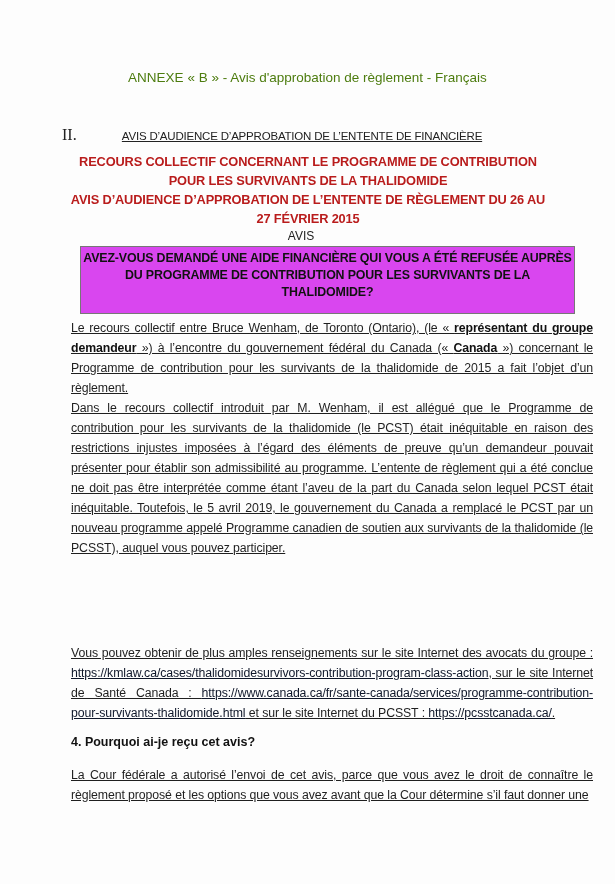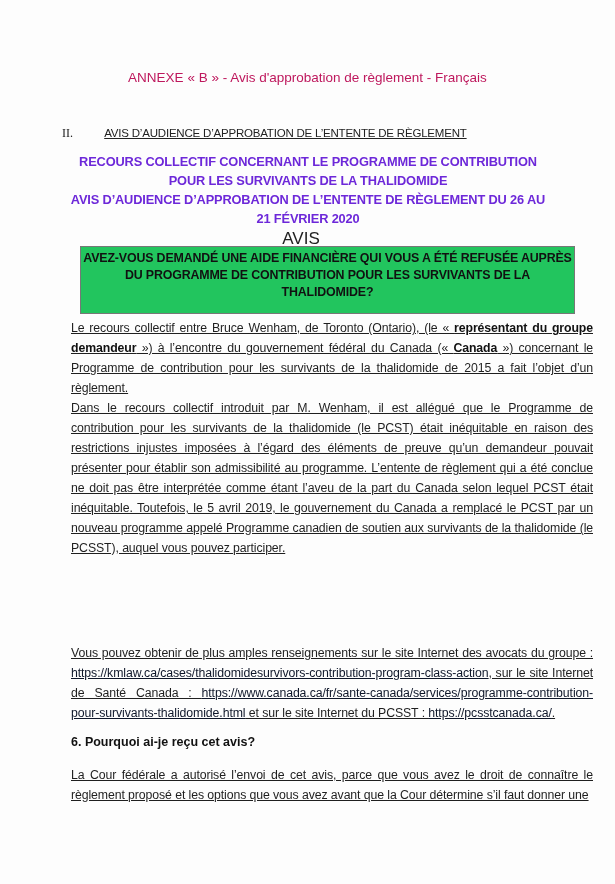--- a/index.html
+++ b/index.html
@@ -4,40 +4,40 @@
 <style>
   html, body { margin: 0; padding: 0; background: #ffffff; }
   body {
     width: 615px; height: 884px; position: relative; overflow: hidden;
     font-family: "Liberation Sans", "DejaVu Sans", sans-serif;
     color: #1a1a1a;
   }
   .page { position: absolute; left: 0; top: 0; width: 615px; height: 884px; background: #fdfdfd; }
   .annex {
     position: absolute; top: 70px; left: 0; width: 615px; text-align: center;
-    font-size: 13.5px; color: #be185d;
+    font-size: 13.5px; color: #4d7c0f;
   }
   .section {
     position: absolute; top: 126px; left: 62px; font-size: 11.5px; color: #222;
     font-family: "Liberation Sans", sans-serif;
   }
-  .section .num { font-family: "Liberation Serif", serif; font-size: 12px; margin-right: 28px; }
+  .section .num { font-family: "Liberation Serif", serif; font-size: 16px; margin-right: 42px; }
   .section .title { text-decoration: underline; letter-spacing: -0.2px; }
   .heads {
     position: absolute; top: 152px; left: 66px; width: 484px; text-align: center;
-    font-size: 12.8px; font-weight: bold; line-height: 19px; color: #6d28d9;
+    font-size: 12.8px; font-weight: bold; line-height: 19px; color: #b91c1c;
     letter-spacing: -0.15px;
   }
   .avis {
     position: absolute; top: 229px; left: 0; width: 602px; text-align: center;
-    font-size: 17px; color: #222;
+    font-size: 12px; color: #222;
   }
   .box {
     position: absolute; top: 246px; left: 80px; width: 495px; height: 68px;
-    border: 1px solid #777; background: #22c55e;
+    border: 1px solid #777; background: #d946ef;
     text-align: center; box-sizing: border-box; padding-top: 3px;
   }
   .box .q { font-weight: bold; font-size: 12.4px; line-height: 17px; color: #111; letter-spacing: -0.15px; }
   .box .s { font-size: 12px; line-height: 16px; color: #222; letter-spacing: -0.1px; }
   .body {
     position: absolute; left: 71px; width: 522px;
     font-size: 12.3px; line-height: 20px; color: #1f1f1f; text-align: justify;
     letter-spacing: -0.1px;
     text-decoration: underline;
   }
@@ -47,43 +47,43 @@
 </style>
 </head>
 <body>
 
 <div class="page">
 
   <div class="annex">ANNEXE « B » - Avis d'approbation de règlement - Français</div>
 
   <div class="section">
     <span class="num">II.</span>
-    <span class="title">AVIS D’AUDIENCE D’APPROBATION DE L’ENTENTE DE RÈGLEMENT</span>
+    <span class="title">AVIS D’AUDIENCE D’APPROBATION DE L’ENTENTE DE FINANCIÈRE</span>
   </div>
 
   <div class="heads">
     <div>RECOURS COLLECTIF CONCERNANT LE PROGRAMME DE CONTRIBUTION POUR LES SURVIVANTS DE LA THALIDOMIDE</div>
-    <div>AVIS D’AUDIENCE D’APPROBATION DE L’ENTENTE DE RÈGLEMENT DU 26 AU 21 FÉVRIER 2020</div>
+    <div>AVIS D’AUDIENCE D’APPROBATION DE L’ENTENTE DE RÈGLEMENT DU 26 AU 27 FÉVRIER 2015</div>
   </div>
 
   <div class="avis">AVIS</div>
 
   <div class="box">
     <div class="q">AVEZ-VOUS DEMANDÉ UNE AIDE FINANCIÈRE QUI VOUS A ÉTÉ REFUSÉE AUPRÈS DU PROGRAMME DE CONTRIBUTION POUR LES SURVIVANTS DE LA THALIDOMIDE?</div>
   </div>
 
   <div class="body" style="top:318px;">
     <span>Le recours collectif entre Bruce Wenham, de Toronto (Ontario), (le « </span><b>représentant du groupe demandeur</b><span> ») à l’encontre du gouvernement fédéral du Canada (« </span><b>Canada</b><span> ») concernant le Programme de contribution pour les survivants de la thalidomide de 2015 a fait l’objet d’un règlement.</span>
   </div>
 
   <div class="body" style="top:398px;">Dans le recours collectif introduit par M. Wenham, il est allégué que le Programme de contribution pour les survivants de la thalidomide (le PCST) était inéquitable en raison des restrictions injustes imposées à l’égard des éléments de preuve qu’un demandeur pouvait présenter pour établir son admissibilité au programme. L’entente de règlement qui a été conclue ne doit pas être interprétée comme étant l’aveu de la part du Canada selon lequel PCST était inéquitable. Toutefois, le 5 avril 2019, le gouvernement du Canada a remplacé le PCST par un nouveau programme appelé Programme canadien de soutien aux survivants de la thalidomide (le PCSST), auquel vous pouvez participer.</div>
 
 
 
   <div class="body" style="top:643px;">
     <span>Vous pouvez obtenir de plus amples renseignements sur le site Internet des avocats du groupe : </span><span class="link">https://kmlaw.ca/cases/thalidomidesurvivors-contribution-program-class-action</span><span>, sur le site Internet de Santé Canada : </span><span class="link">https://www.canada.ca/fr/sante-canada/services/programme-contribution-pour-survivants-thalidomide.html</span><span> et sur le site Internet du PCSST : </span><span class="link">https://pcsstcanada.ca/</span><span>.</span>
   </div>
 
-  <div class="q1">6. Pourquoi ai-je reçu cet avis?</div>
+  <div class="q1">4. Pourquoi ai-je reçu cet avis?</div>
 
   <div class="body" style="top:765px;">La Cour fédérale a autorisé l’envoi de cet avis, parce que vous avez le droit de connaître le règlement proposé et les options que vous avez avant que la Cour détermine s’il faut donner une</div>
 
 </div>
 
 </body></html>

